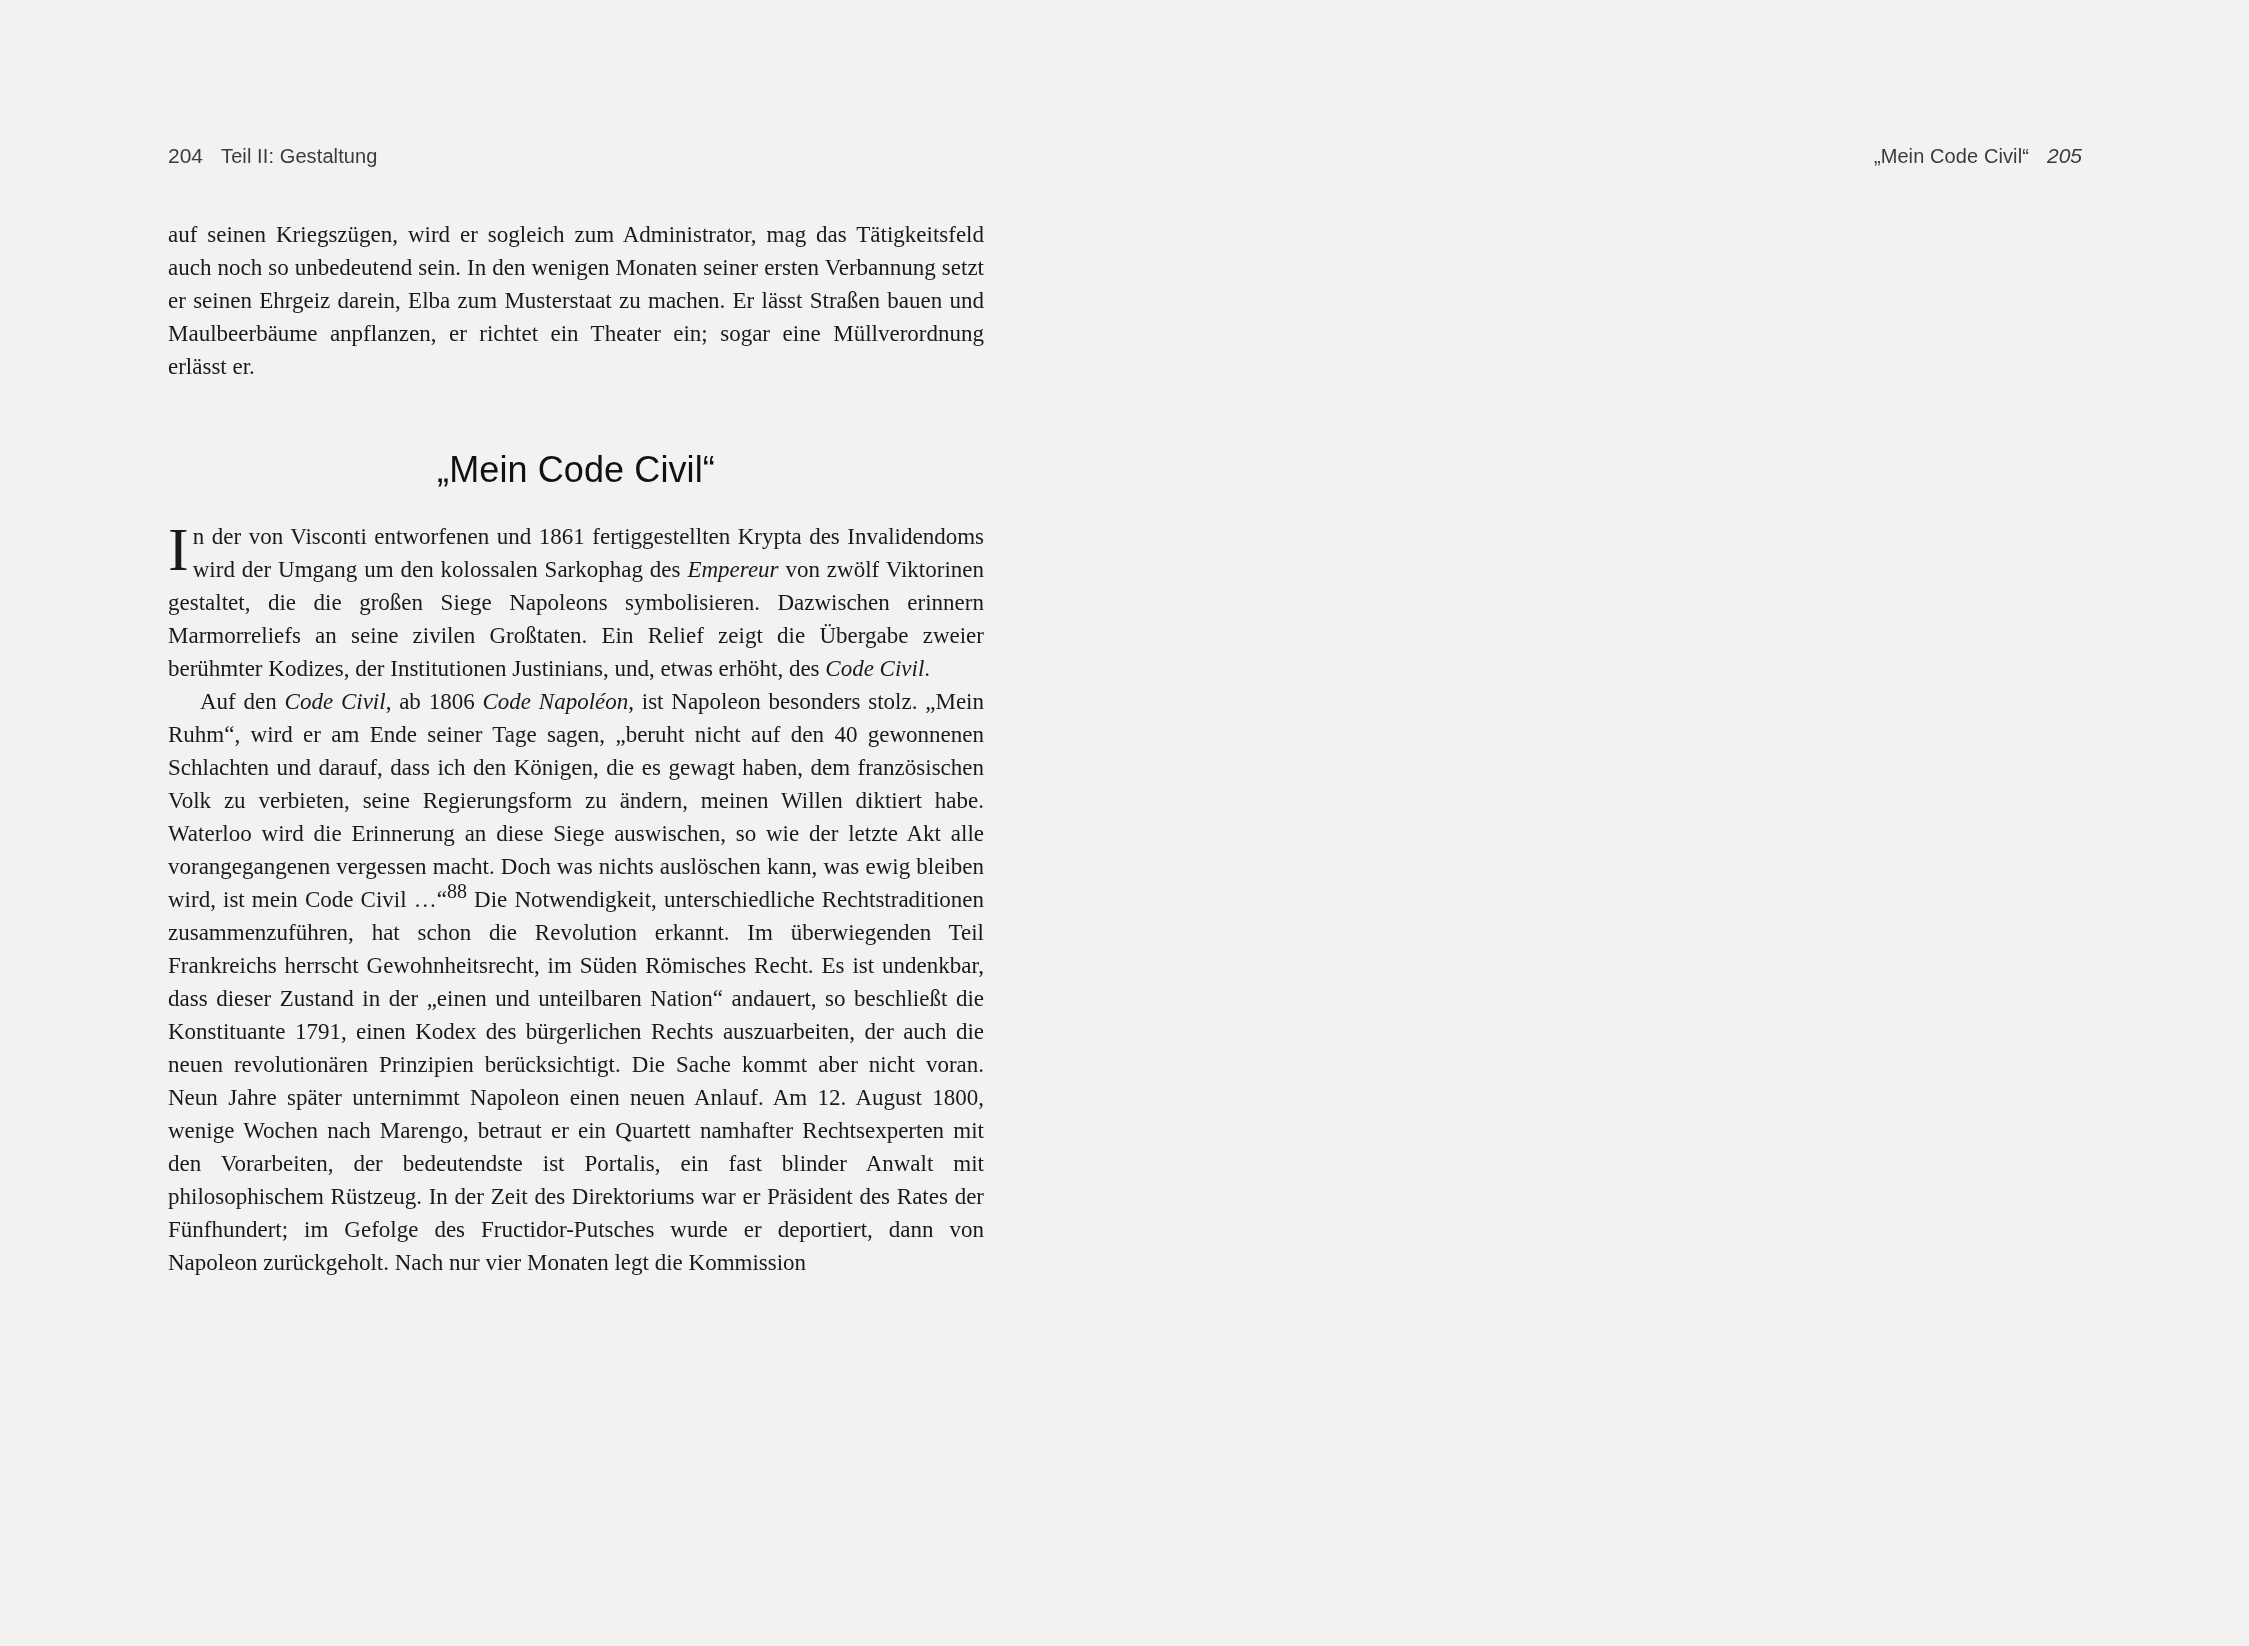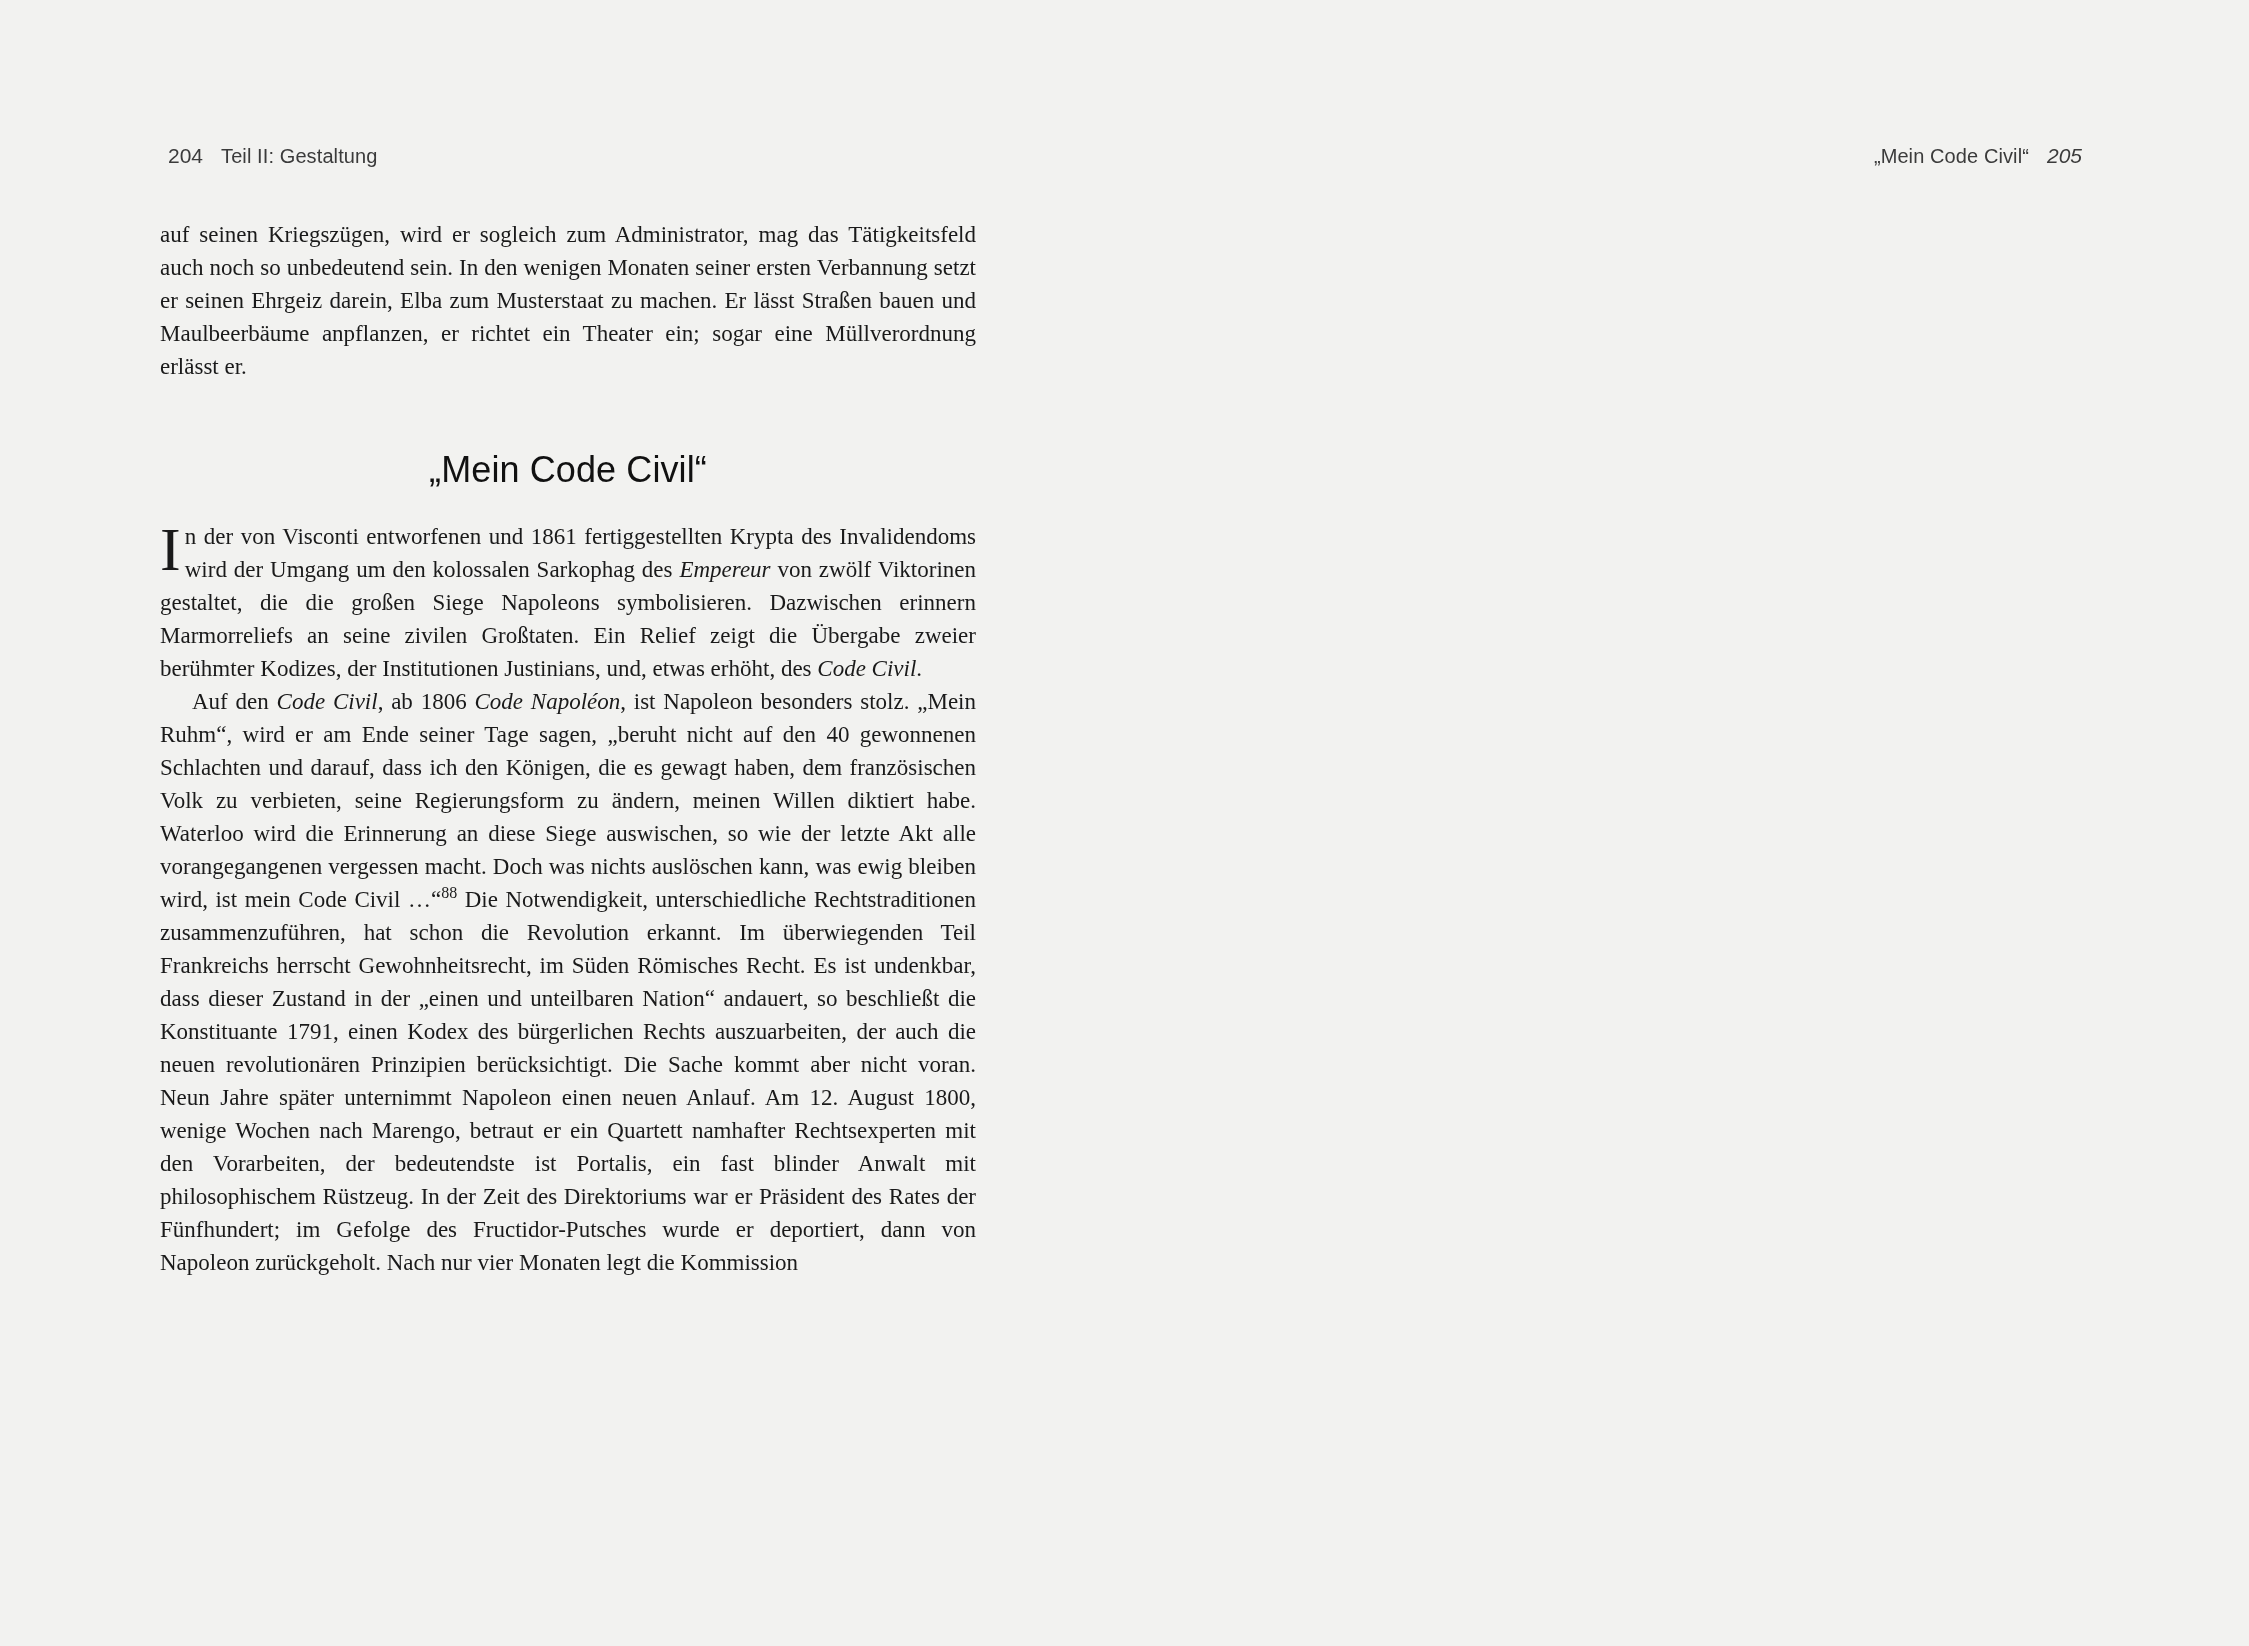--- a/index.html
+++ b/index.html
@@ -69,21 +69,21 @@
     hyphens: manual;
   }
   .col p {
     margin: 0;
   }
   .col p.indent {
     text-indent: 32px;
   }
 
   .col-left {
-    left: 160px;
+    left: 168px;
     top: 218px;
     width: 816px;
   }
 
   
   h2.section-title {
     font-family: "Liberation Sans", sans-serif;
     font-weight: 400;
     font-size: 36px;
     line-height: 41px;
@@ -99,21 +99,21 @@
     font-family: "Liberation Serif", serif;
     font-size: 62px;
     line-height: 49px;
     padding: 4.1px 4.1px 0 0;
     margin-top: 1.4px;
   }
 
   em, .it { }
 
   sup.footnote {
-    font-size: 16px;
+    font-size: 20px;
     vertical-align: super;
     line-height: 0;
     margin-top: 40px;
   }
 </style>
 </head>
 <body>
 
 <div class="spread">
 

